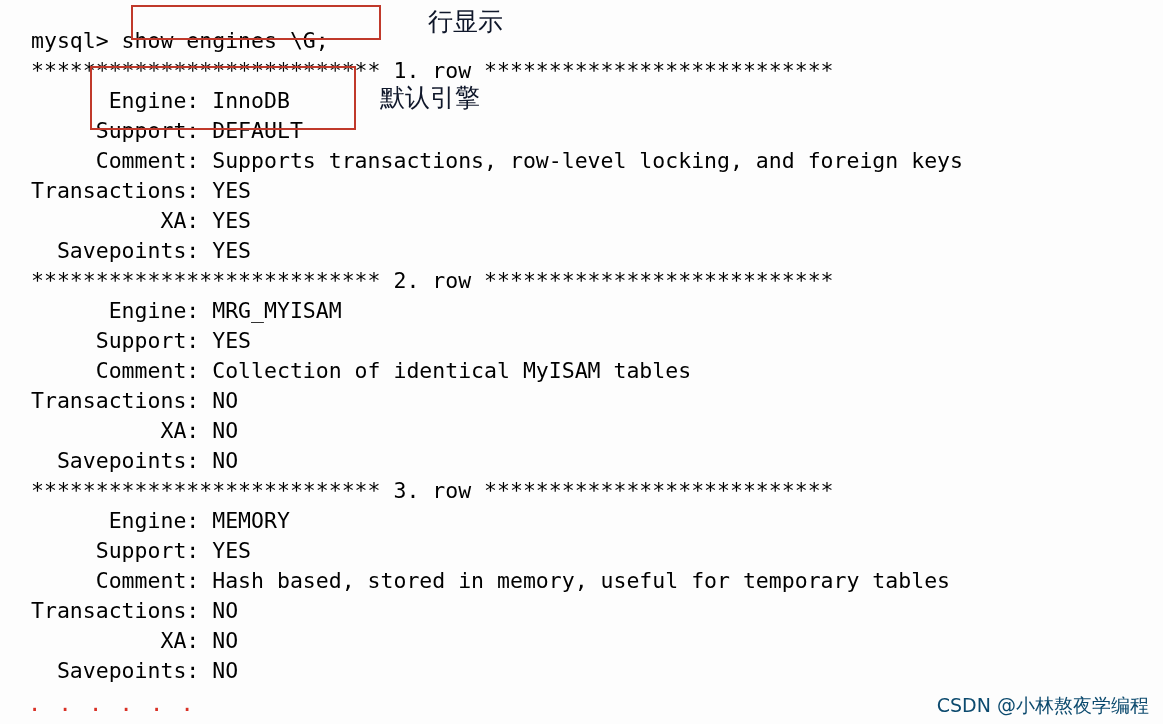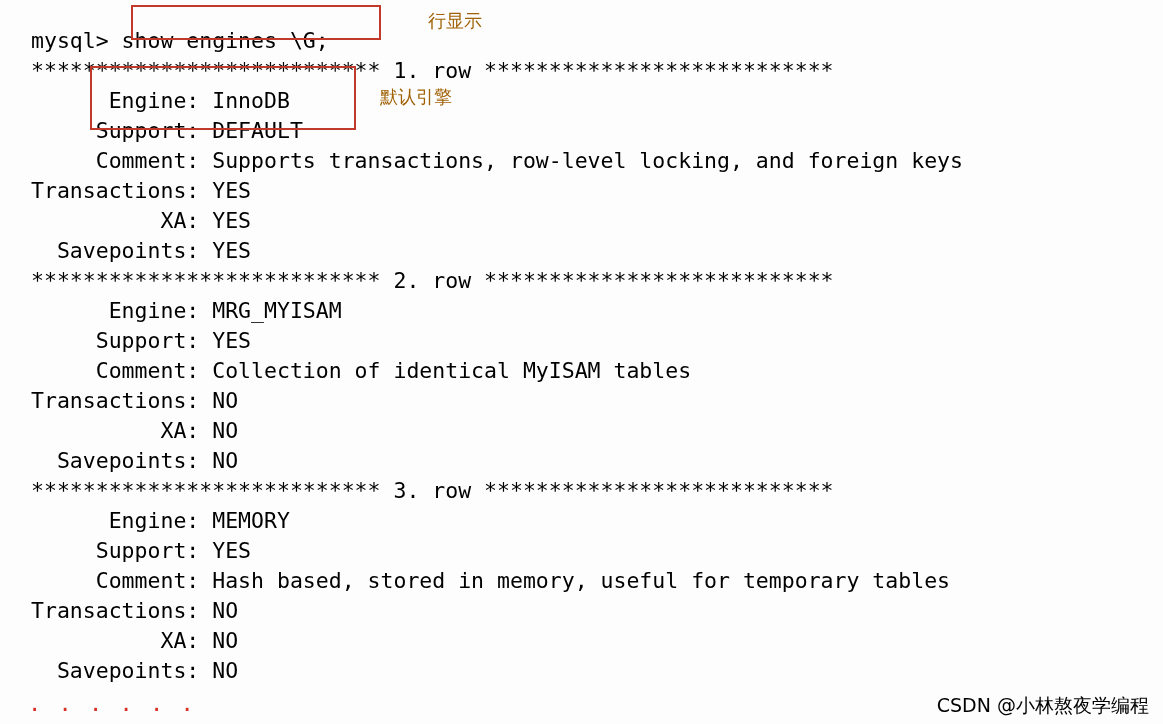--- a/index.html
+++ b/index.html
@@ -55,23 +55,23 @@
   #box-default-engine {
     left: 90px;
     top: 66px;
     width: 266px;
     height: 64px;
   }
 
   
   .annot {
     position: absolute;
-    color: #a16207;
-    font-family: Liberation Serif, serif;
-    font-size: 18px;
+    color: #0f172a;
+    font-family: Liberation Sans, sans-serif;
+    font-size: 25px;
     line-height: 30px;
     z-index: 4;
     white-space: nowrap;
   }
   #annot-row-display {
     left: 428px;
     top: 6px;
   }
   #annot-default-engine {
     left: 380px;
@@ -90,21 +90,21 @@
     letter-spacing: 2px;
     white-space: pre;
     z-index: 2;
   }
 
   
   #watermark {
     position: absolute;
     right: 14px;
     bottom: 6px;
-    color: #000000;
+    color: #0c4a6e;
     font-family: "DejaVu Sans", "Liberation Sans", sans-serif;
     font-size: 19px;
     line-height: 26px;
     white-space: nowrap;
     z-index: 1;
     user-select: none;
   }
 </style>
 </head>
 <body>

